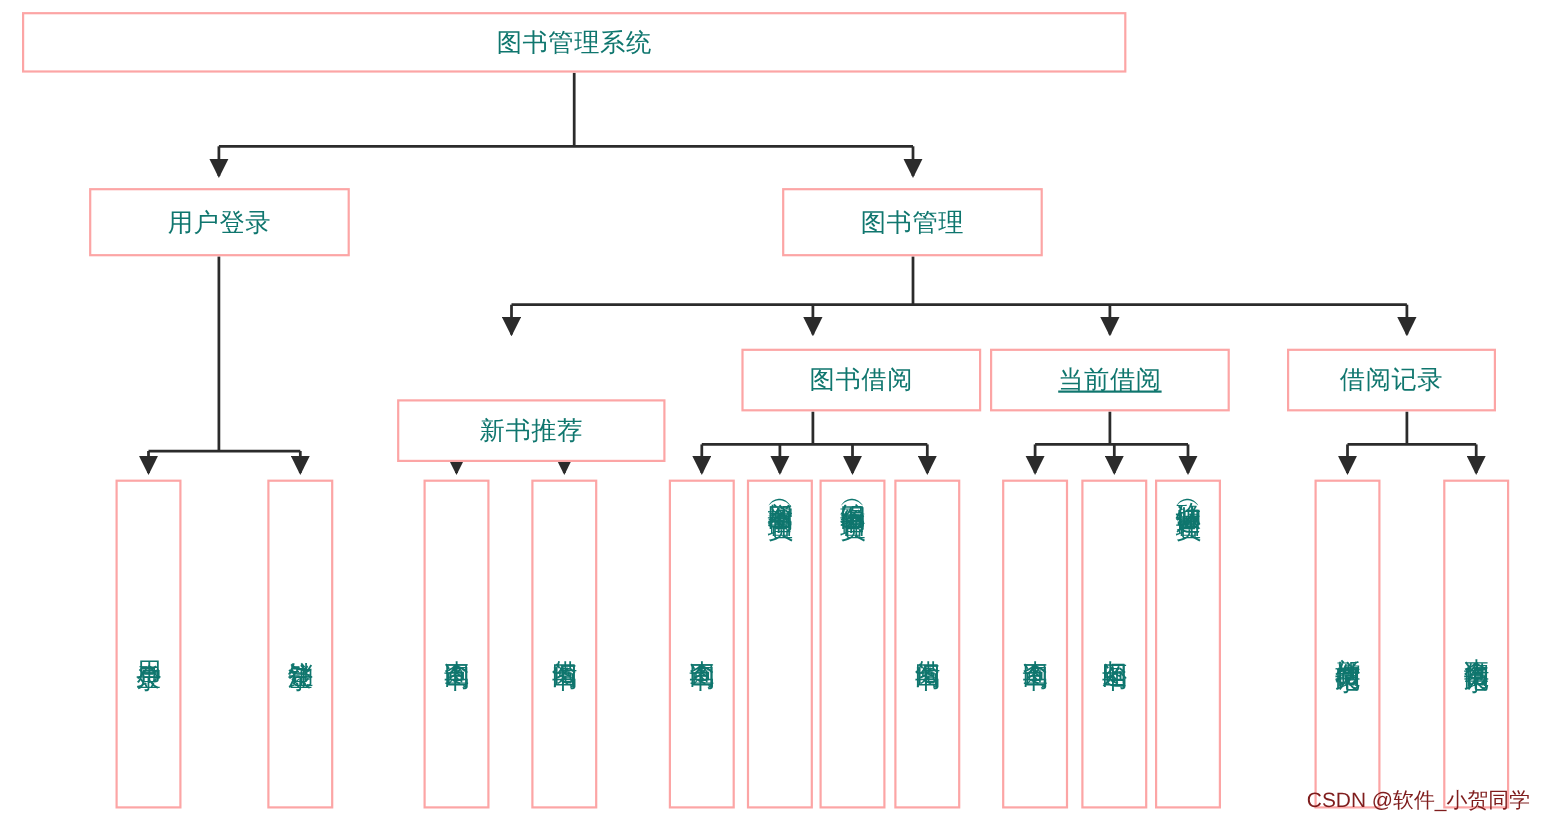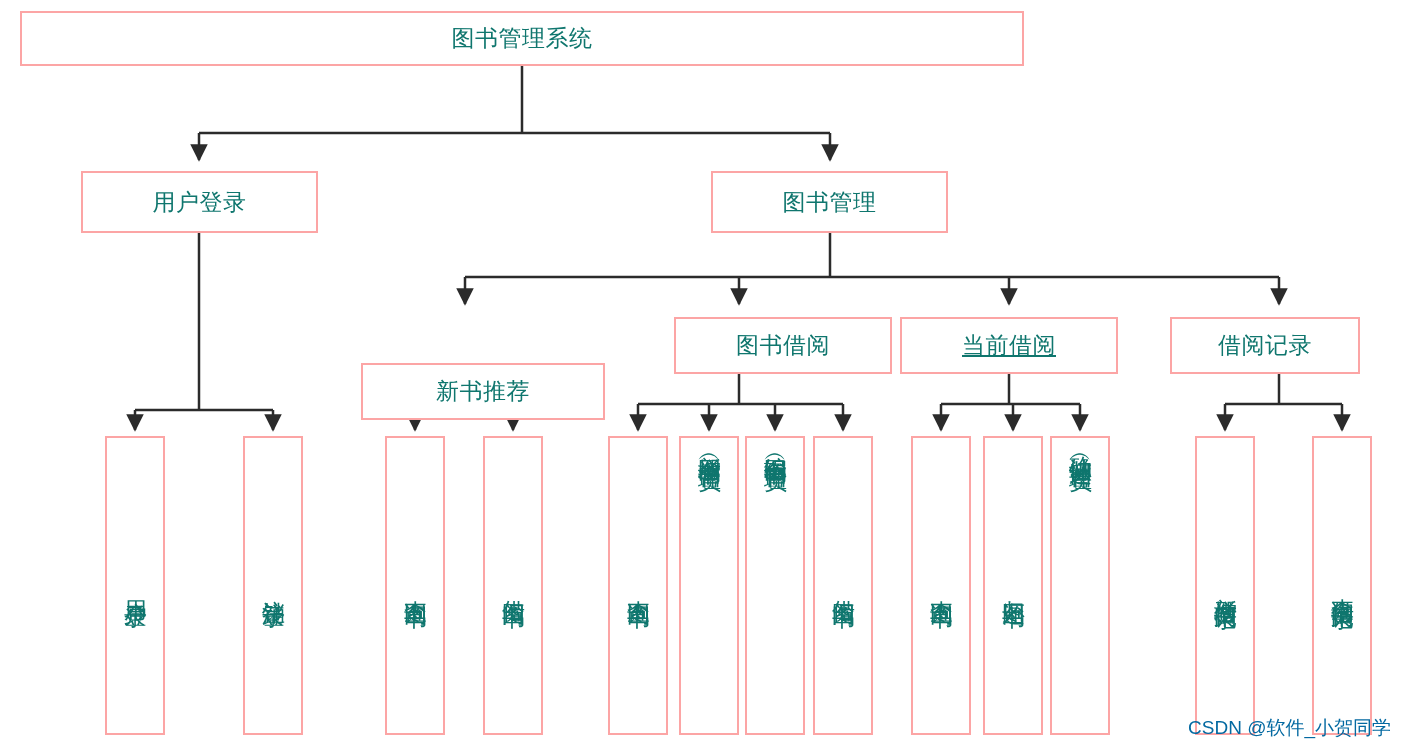--- a/index.html
+++ b/index.html
@@ -64,21 +64,21 @@
     margin-top: 0;
   }
   .node.vert.mid {
     align-items: center;
   }
   .watermark {
     position: absolute;
     right: 14px;
     bottom: 6px;
     font-size: 19px;
-    color: #0369a1;
+    color: #7f1d1d;
     white-space: nowrap;
     user-select: none;
   }
 </style>
 </head>
 <body>
 
 <div id="stage">
 
   <svg class="connectors" viewBox="0 0 1405 747" xmlns="http://www.w3.org/2000/svg">

